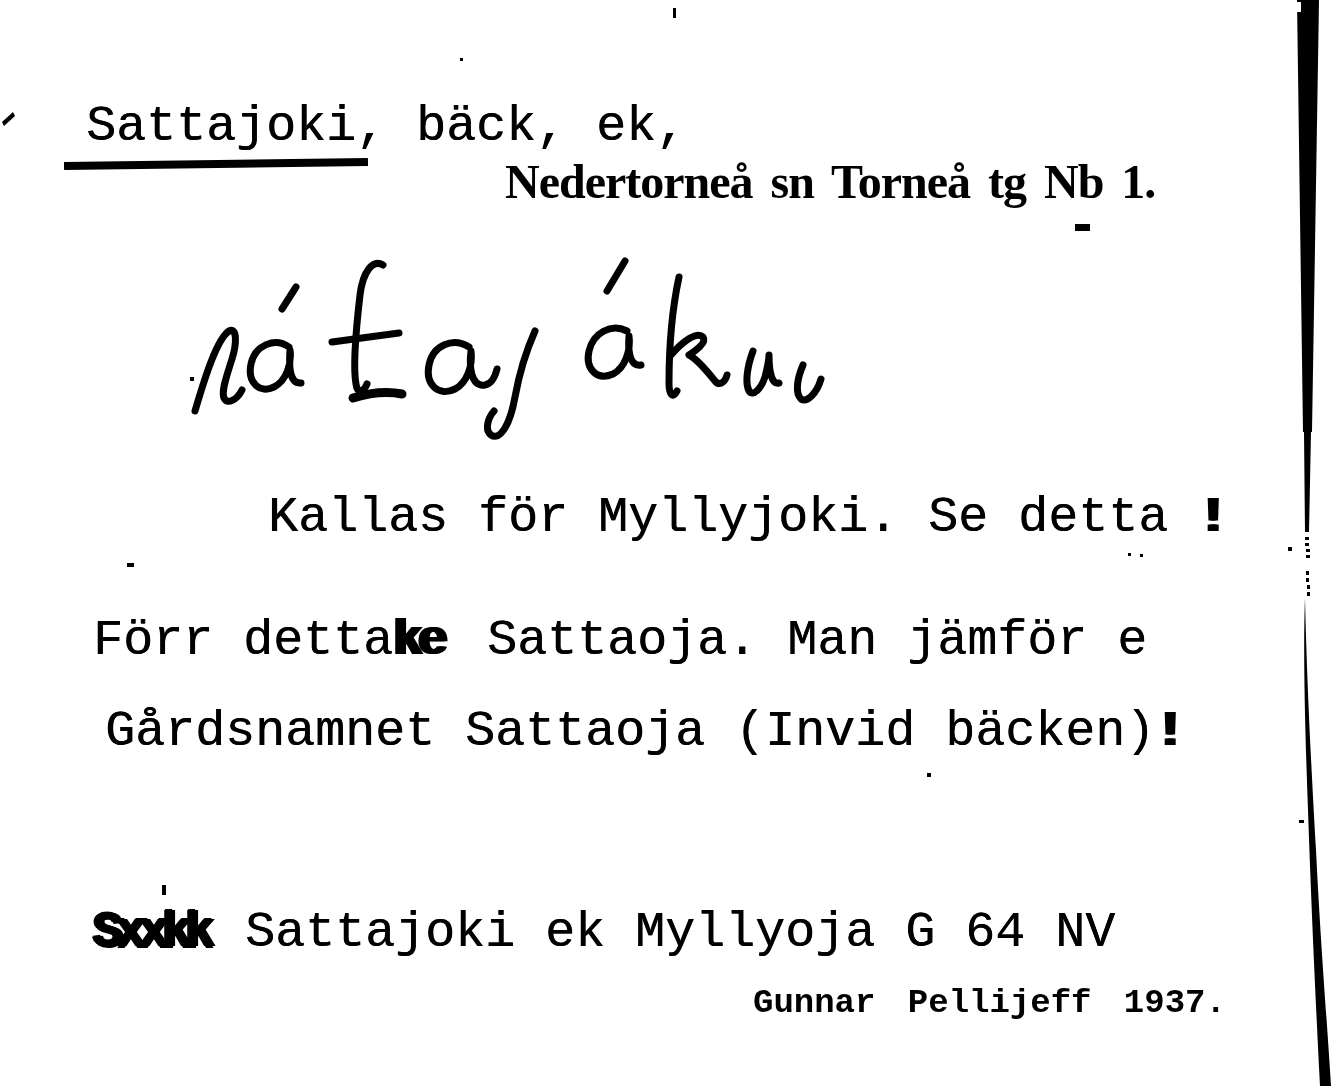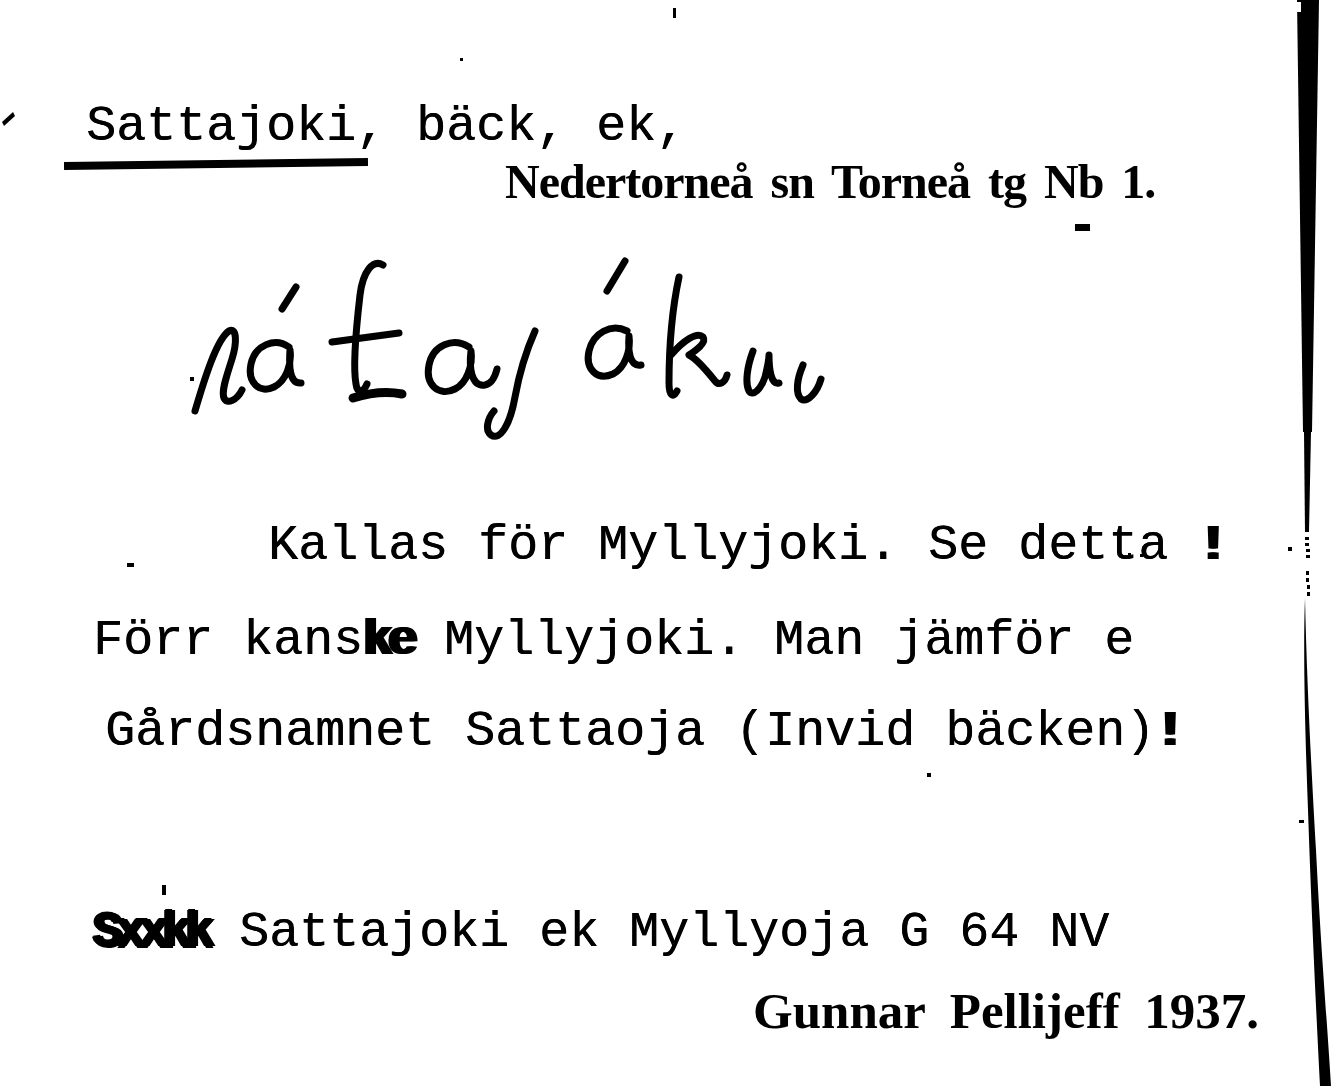--- a/index.html
+++ b/index.html
@@ -20,31 +20,32 @@
     text-shadow:0.4px 0.4px 0 #000;
   }
   
   .stamp{
     font-family:"Liberation Serif","DejaVu Serif",serif;
     font-weight:700;
     color:#000;
     white-space:pre;
   }
   .stamp.parish{font-size:48px;line-height:1;letter-spacing:-1px;word-spacing:7px;text-align:center;}
-  .stamp.sig{font-size:51px;line-height:1;letter-spacing:0;word-spacing:12px;}
+  .stamp.sig{font-size:34px;line-height:1;letter-spacing:0;word-spacing:12px;font-family:Liberation Mono, monospace;}
   
   .ov{
     font-weight:700;
     text-shadow:-2px 0 0 #000,2px 0 0 #000;
     letter-spacing:-5px;
-    margin-right:1px;
+    margin-right:14px;
   }
   .ov.heavy{
     text-shadow:-2px 0 0 #000,2px 0 0 #000,0 2px 0 #000,-1px -1px 0 #000;
     letter-spacing:-7px;
+    margin-right:7px;
   }
   .underline-bar{
     background:#000;
     transform:rotate(-0.8deg);
   }
   svg{display:block;}
 </style>
 </head>
 <body>
 
@@ -76,23 +77,23 @@
       <path d="M422,48 L440,18"></path>
 
       <path d="M494,34 C488,62 484,102 484,140 C484,152 488,156 492,148"></path>
       <path d="M486,112 C498,98 512,88 518,94 C522,100 510,108 504,112 C512,116 522,128 530,138 C534,143 540,140 542,132"></path>
 
       <path d="M568,108 C562,124 560,140 564,148 C568,154 576,146 580,134 C582,126 584,118 584,112 C584,126 586,142 594,140"></path>
       <path d="M618,122 C612,136 610,150 616,156 C622,160 632,150 636,136"></path>
     </g>
   </svg>
 
-  <div class="abs tw" style="left:268px;top:521px;"><span>Kallas för Myllyjoki. Se detta </span><span class="ov" style="letter-spacing:0;margin-right:0;">!</span></div>
+  <div class="abs tw" style="left:268px;top:493px;"><span>Kallas för Myllyjoki. Se detta </span><span class="ov" style="letter-spacing:0;margin-right:0;">!</span></div>
 
-  <div class="abs tw" style="left:93px;top:616px;"><span>Förr kans</span><span class="ov">ke</span><span> Myllyjoki. Man jämför e</span></div>
+  <div class="abs tw" style="left:93px;top:616px;"><span>Förr detta</span><span class="ov">ke</span><span> Sattaoja. Man jämför e</span></div>
 
   <div class="abs tw" style="left:93px;top:707px;margin-left:12px;"><span>Gårdsnamnet Sattaoja (Invid bäcken)</span><span class="ov" style="letter-spacing:0;margin-right:0;">!</span></div>
 
   <div class="abs tw" style="left:93px;top:908px;"><span class="ov heavy">Sxxkk</span><span> Sattajoki ek Myllyoja G 64 NV</span></div>
 
   <div class="abs stamp sig" style="left:753px;top:986px;">Gunnar Pellijeff 1937.</div>
 
   <svg class="abs" style="left:0;top:0;" width="1335" height="1086" viewBox="0 0 1335 1086" aria-hidden="true">
     <g fill="#000">
 

